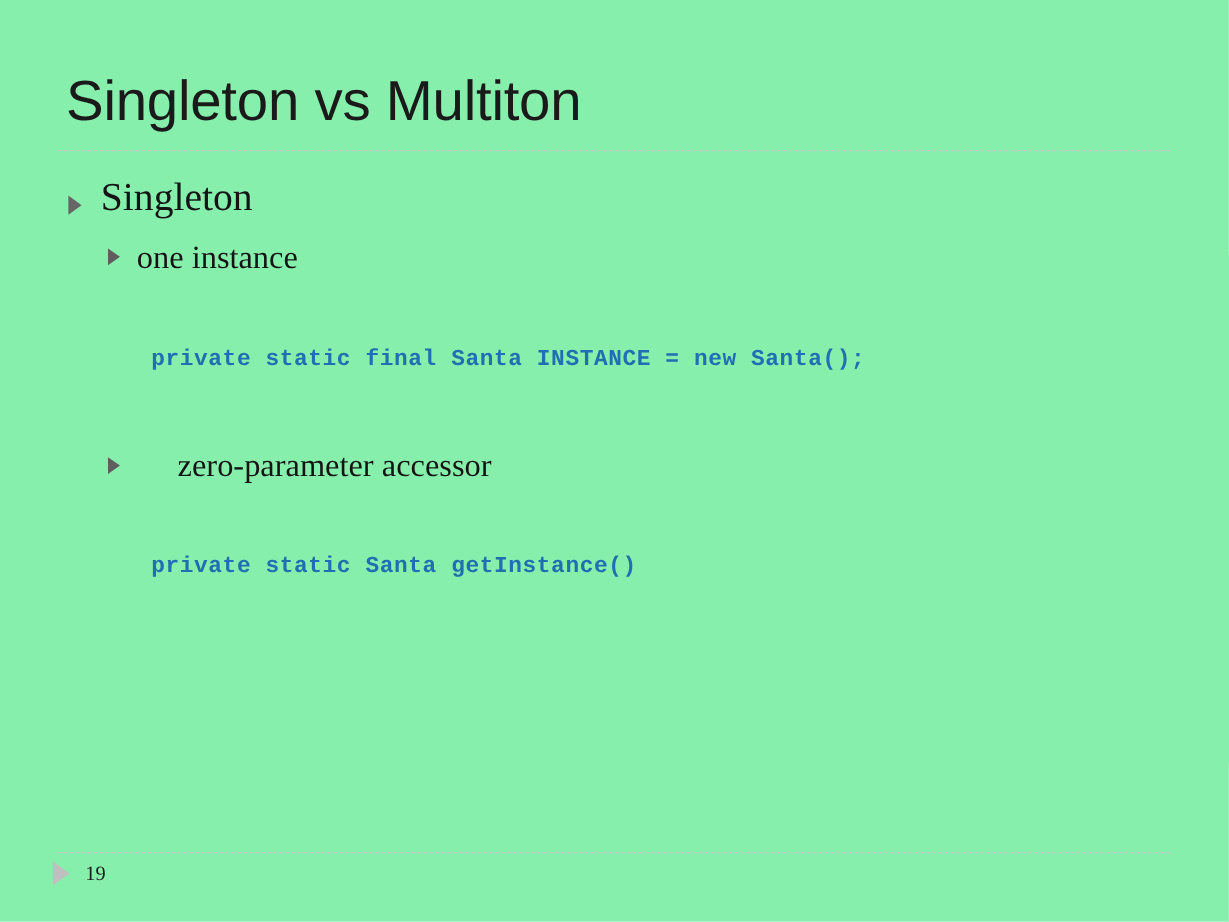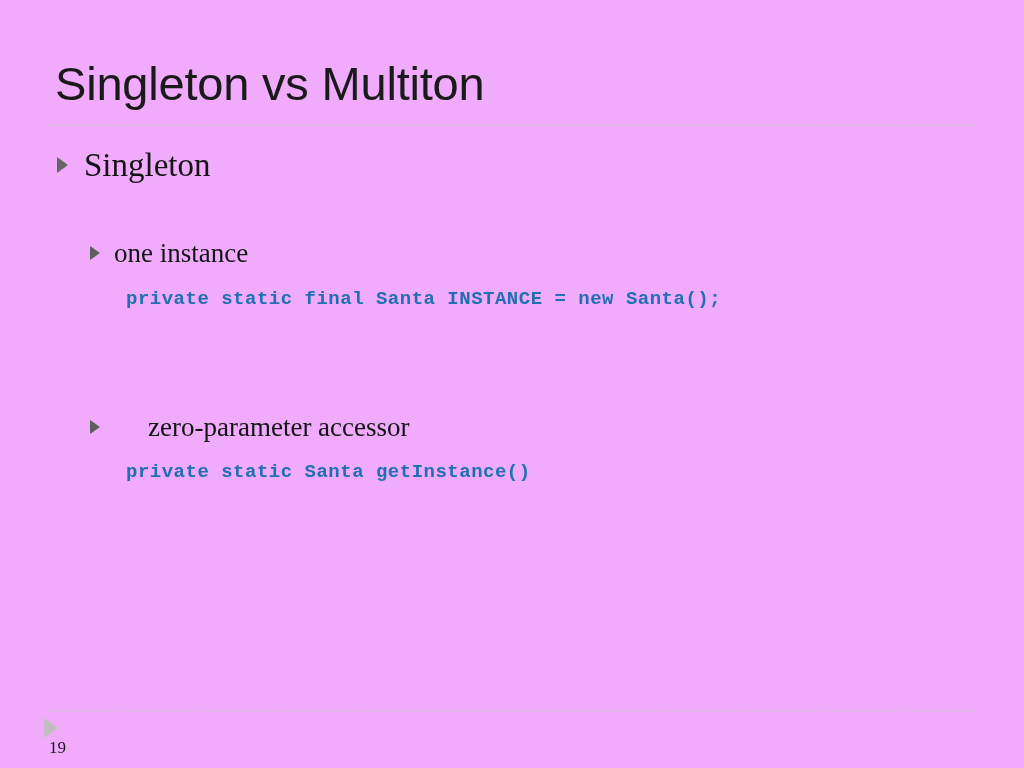--- a/index.html
+++ b/index.html
@@ -12,21 +12,21 @@
     height: 768px;
     position: relative;
     overflow: hidden;
     font-family: "Liberation Serif", serif;
     -webkit-font-smoothing: antialiased;
   }
 
   .slide {
     position: absolute;
     inset: 0;
-    background: #f0abfc;
+    background: #86efac;
     padding-left: 25px;
   }
 
   
   .slide-title {
     position: absolute;
     left: 55px;
     top: 56px;
     font-family: "Liberation Sans", sans-serif;
     font-weight: 400;
@@ -83,21 +83,20 @@
   }
   .lvl1 .btext {
     font-size: 33px;
     line-height: 40px;
     color: #141414;
   }
 
   
   .lvl2 {
     left: 90px;
-    margin-top: 39px;
   }
   .lvl2 .tri {
     border-width: 7px 0 7px 10px;
     border-color: transparent transparent transparent #5e5e5e;
     margin-top: 10px;
     margin-right: 14px;
   }
   .lvl2 .btext {
     font-size: 27px;
     line-height: 34px;
@@ -117,21 +116,20 @@
     letter-spacing: 0.5px;
   }
 
   
   .footer {
     position: absolute;
     left: 44px;
     top: 718px;
     display: flex;
     align-items: center;
-    flex-direction: column;
   }
   .footer .tri {
     border-width: 10px 0 10px 14px;
     border-color: transparent transparent transparent #bfbfbf;
     margin-right: 13px;
   }
   .page-num {
     font-family: "Liberation Serif", serif;
     font-size: 17px;
     color: #1a1a1a;
@@ -142,21 +140,21 @@
 <body>
 
 <div class="slide">
 
   <div class="slide-title">Singleton vs Multiton</div>
 
   <div class="rule rule-top"></div>
 
   <div class="body-area">
 
-    <div class="bullet-row lvl1" style="top:145px;">
+    <div class="bullet-row lvl1" style="top:145px;align-items:center;">
       <span class="tri"></span>
       <span class="btext">Singleton</span>
     </div>
 
     <div class="bullet-row lvl2" style="top:197px;">
       <span class="tri"></span>
       <span class="btext">one instance</span>
     </div>
 
     <div class="code-line" style="top:285px;">private static final Santa INSTANCE = new Santa();</div>

